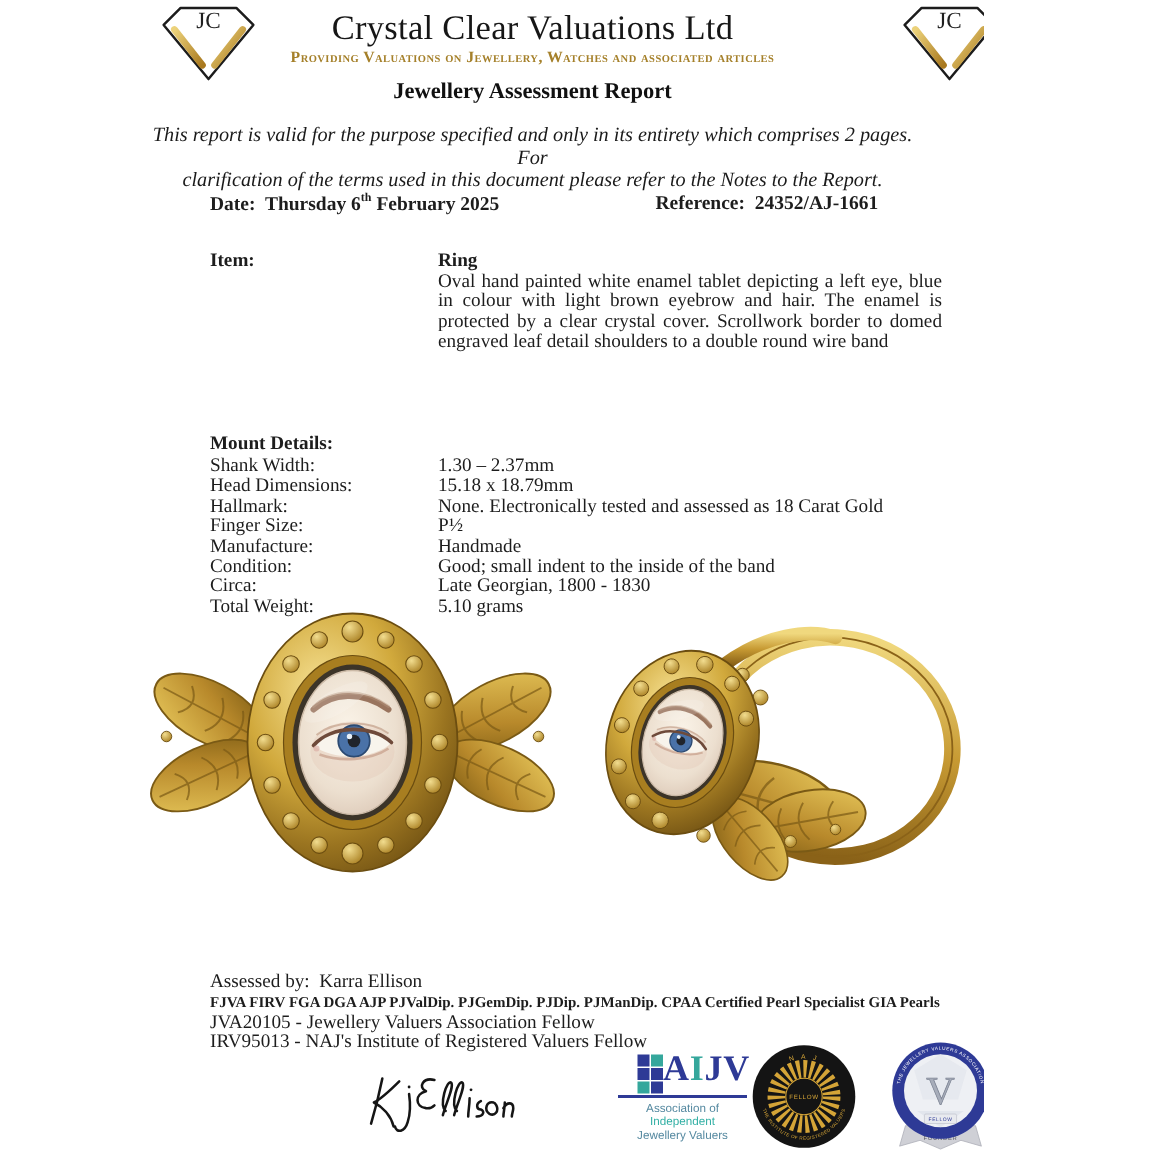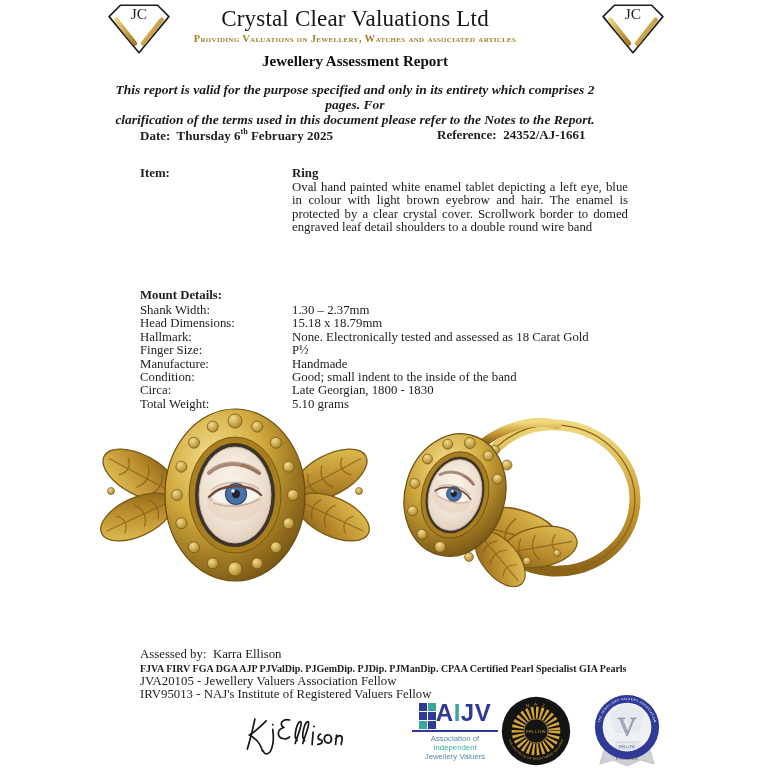--- a/index.html
+++ b/index.html
@@ -1,28 +1,28 @@
 <!DOCTYPE html>
 <html><head>
 <meta charset="utf-8">
 <style>
   html,body{margin:0;padding:0;background:#ffffff;}
   .page{position:relative;width:656px;height:768px;background:#ffffff;overflow:hidden;
-        font-family:"Liberation Serif","DejaVu Serif",serif;color:#1d1d1d;padding-left:24px;}
+        font-family:"Liberation Serif","DejaVu Serif",serif;color:#1d1d1d;}
 
   
   .center-col{position:absolute;left:100px;width:510px;text-align:center;}
   .diamond{position:absolute;top:2px;width:66px;height:54px;}
   .diamond-left{left:106px;}
   .diamond-right{left:600px;}
   .company{margin-top:6px;font-size:23px;letter-spacing:.2px;color:#161616;}
   .tagline{margin-top:1px;font-size:10.5px;font-weight:700;font-variant:small-caps;
            letter-spacing:.3px;color:#a5802a;}
   .report-title{position:absolute;top:53px;font-size:15px;font-weight:700;color:#101010;}
-  .disclaimer{position:absolute;top:82px;font-size:13.5px;font-style:italic;font-weight:700;
+  .disclaimer{position:absolute;top:82px;font-size:13.5px;font-style:italic;font-weight:400;
               line-height:15px;color:#1a1a1a;}
 
   
   .date-block{position:absolute;top:127px;left:140px;font-size:13px;font-weight:700;}
   .ref-block{position:absolute;top:127px;left:437px;font-size:13px;font-weight:700;}
   sup.ord{font-size:8px;vertical-align:6px;}
 
   
   .item-section{position:absolute;top:167px;left:140px;width:488px;font-size:12.8px;line-height:13.5px;}
   .item-label{position:absolute;left:0;top:0;font-weight:700;}
@@ -43,21 +43,21 @@
   .assessor{position:absolute;top:648px;left:140px;width:488px;}
   .assessor .l1{font-size:12.8px;line-height:13.5px;}
   .assessor .creds{font-size:10px;font-weight:700;line-height:13px;letter-spacing:0;}
   .assessor .l3,.assessor .l4{font-size:12.8px;line-height:13.8px;}
 
   .signature{position:absolute;left:238px;top:708px;width:122px;height:54px;}
 
   
   .aijv{position:absolute;left:410px;top:700px;width:90px;
         font-family:"Liberation Sans","DejaVu Sans",sans-serif;text-align:center;}
-  .aijv-top{display:flex;align-items:flex-start;justify-content:center;gap:0;}
+  .aijv-top{display:flex;align-items:flex-start;justify-content:flex-end;gap:0;font-family:Liberation Serif, serif;}
   .aijv-grid{display:grid;grid-template-columns:8px 8px;grid-auto-rows:8px;gap:1px;margin-top:3px;}
   .aijv-grid span{display:block;width:8px;height:8px;}
   .sq-navy{background:#2e3a96;}
   .sq-teal{background:#35a79c;}
   .aijv-name{font-size:24px;font-weight:700;line-height:26px;letter-spacing:.5px;}
   .aijv-name .navy{color:#2e3a96;}
   .aijv-name .teal{color:#35a79c;}
   .aijv-rule{height:2px;background:#2e3a96;margin:1px 2px 3px 2px;}
   .aijv-l{font-size:7.8px;line-height:8.8px;}
   .aijv-l.muted{color:#5589a0;}

